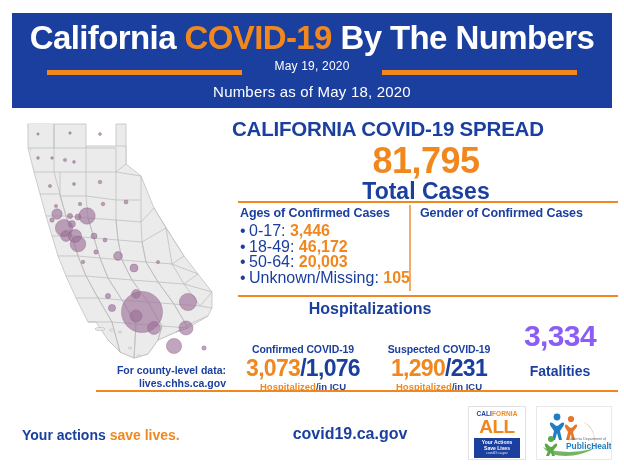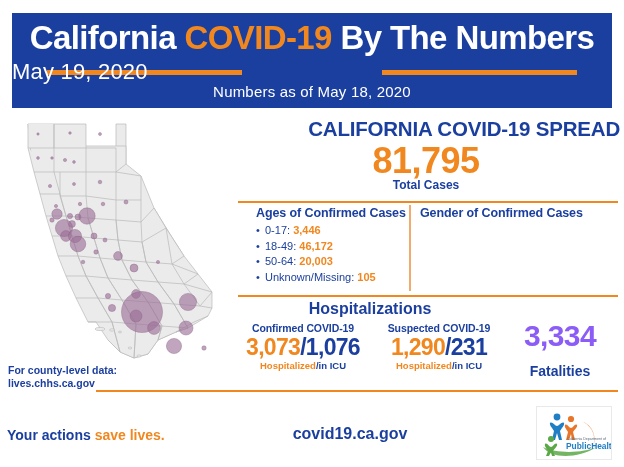--- a/index.html
+++ b/index.html
@@ -47,21 +47,22 @@
     left: 0;
     top: 46px;
     width: 600px;
     height: 22px;
   }
   .header-date {
     position: absolute;
     left: 0;
     top: 0;
     width: 600px;
-    font-size: 22px;
+    text-align: center;
+    font-size: 12px;
     color: #ffffff;
     letter-spacing: 0.2px;
   }
   .rule-left, .rule-right {
     position: absolute;
     top: 11px;
     height: 5px;
     background: #f0871f;
   }
   .rule-left  { left: 35px;  width: 195px; }
@@ -84,34 +85,34 @@
     top: 116px;
     width: 218px;
     height: 250px;
   }
   .map-panel svg { display: block; }
   .map-caption {
     position: absolute;
     left: 8px;
     top: 364px;
     width: 218px;
-    text-align: left;
+    text-align: right;
     color: #1b3f9e;
     font-size: 10.5px;
     font-weight: bold;
     line-height: 13px;
   }
 
   
   .spread-title {
     position: absolute;
     left: 232px;
     top: 117px;
     width: 388px;
-    text-align: right;
+    text-align: left;
     color: #1b3f9e;
     font-size: 20.5px;
     font-weight: bold;
     letter-spacing: -0.2px;
   }
   .total-number {
     position: absolute;
     left: 232px;
     top: 140px;
     width: 388px;
@@ -121,21 +122,21 @@
     font-weight: bold;
     letter-spacing: -0.5px;
   }
   .total-label {
     position: absolute;
     left: 232px;
     top: 178px;
     width: 388px;
     text-align: center;
     color: #1b3f9e;
-    font-size: 12px;
+    font-size: 23px;
     font-weight: bold;
   }
 
   
   .div-h1 {
     position: absolute;
     left: 238px; top: 201px;
     width: 380px; height: 2px;
     background: #f0871f;
   }
@@ -153,32 +154,32 @@
   }
   .div-h3 {
     position: absolute;
     left: 96px; top: 390px;
     width: 522px; height: 1.5px;
     background: #f0871f;
   }
 
   
   .stat-col { position: absolute; }
-  .stat-col.ages   { left: 256px; top: 206px; width: 165px; }
+  .stat-col.ages   { left: 240px; top: 206px; width: 165px; }
   .stat-col.gender { left: 420px; top: 206px; width: 190px; }
   .stat-heading {
     color: #1b3f9e;
     font-size: 12.5px;
     font-weight: bold;
     margin-bottom: 3px;
     letter-spacing: -0.1px;
   }
   .stat-list { list-style: none; margin: 0; padding: 0; }
   .stat-list li {
-    font-size: 11px;
+    font-size: 16px;
     color: #1b3f9e;
     line-height: 15.5px;
     position: relative;
     padding-left: 9px;
     white-space: nowrap;
   }
   .stat-list li::before {
     content: "\2022";
     position: absolute;
     left: 0;
@@ -192,21 +193,21 @@
   
   .hosp-title {
     position: absolute;
     left: 240px; top: 300px;
     width: 260px;
     text-align: center;
     color: #1b3f9e;
     font-size: 16px;
     font-weight: bold;
   }
-  .hosp-block { position: absolute; text-align: center; }
+  .hosp-block { position: absolute; text-align: center; margin-top: 21px; }
   .hosp-block.confirmed { left: 236px; top: 322px; width: 134px; }
   .hosp-block.suspected { left: 372px; top: 322px; width: 134px; }
   .hosp-kicker {
     color: #1b3f9e;
     font-size: 10.5px;
     font-weight: bold;
     letter-spacing: -0.1px;
   }
   .hosp-figures {
     font-size: 23px;
@@ -243,21 +244,21 @@
     width: 120px;
     text-align: center;
     color: #1b3f9e;
     font-size: 14px;
     font-weight: bold;
   }
 
   
   .tagline {
     position: absolute;
-    left: 7px; top: 427px;
+    left: 22px; top: 427px;
     font-size: 14px;
     font-weight: bold;
     white-space: nowrap;
   }
   .tagline .t-blue   { color: #1b3f9e; }
   .tagline .t-orange { color: #f0871f; }
   .site-url {
     position: absolute;
     left: 250px; top: 425px;
     width: 200px;
@@ -480,20 +481,29 @@
     <div class="hosp-sub"><span class="hosp-w">Hospitalized</span><span class="icu-w">/</span><span class="icu-w">in ICU</span></div>
   </div>
 
   <div class="fatal-number">3,334</div>
   <div class="fatal-label">Fatalities</div>
 
   <div class="tagline"><span class="t-blue">Your actions </span><span class="t-orange">save lives.</span></div>
 
   <div class="site-url">covid19.ca.gov</div>
 
+  <div class="logo-ca-all">
+    <div class="ca-all-top"><span class="cali">CALI</span><span class="fornia">FORNIA</span></div>
+    <div class="ca-all-word">ALL</div>
+    <div class="ca-all-badge">
+      <div class="b1">Your Actions</div>
+      <div class="b1">Save Lives</div>
+      <div class="b2">covid19.ca.gov</div>
+    </div>
+  </div>
 
   <div class="logo-cdph">
     <svg width="74" height="52" viewBox="0 0 74 52" xmlns="http://www.w3.org/2000/svg">
       <g>
 
         <circle cx="20" cy="10" r="3.4" fill="#1f7ec4"></circle>
         <path d="M13,16 C15,14 18,19 20,19 C22,19 25,14 27,16 C28,18 24,22 23,24
                  L25,33 L22,33 L20,26 L18,33 L15,33 L17,24 C16,22 12,18 13,16 Z" fill="#1f7ec4"></path>
 
         <circle cx="34" cy="12" r="3.1" fill="#e8762a"></circle>

